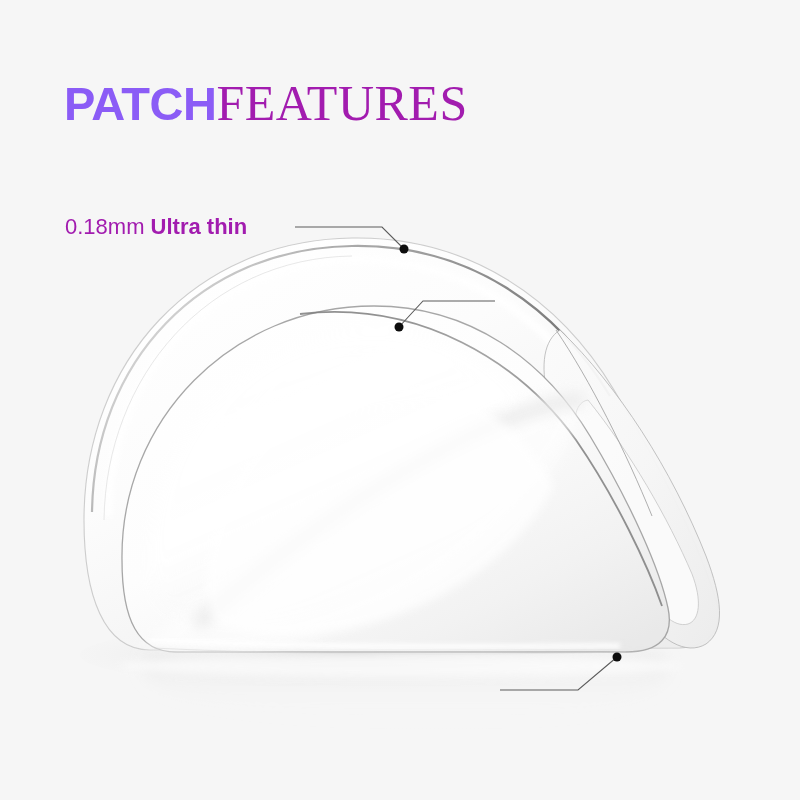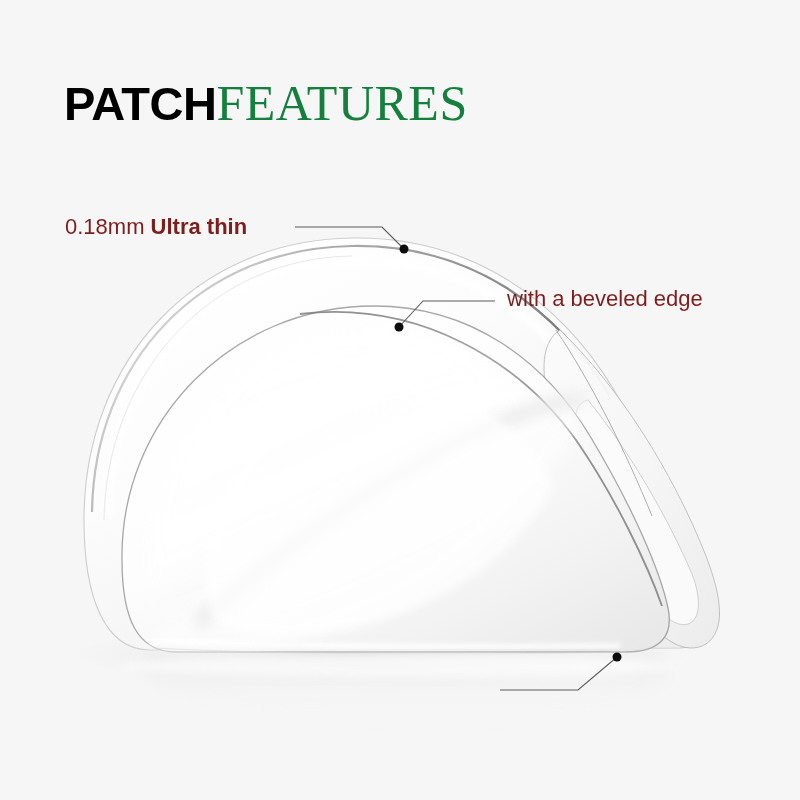--- a/index.html
+++ b/index.html
@@ -24,44 +24,44 @@
     left: 64px;
     top: 78px;
     white-space: nowrap;
     line-height: 1;
   }
   .title-bold {
     font-family: "Liberation Sans", sans-serif;
     font-weight: bold;
     font-size: 47px;
     letter-spacing: -0.5px;
-    color: #000000;
+    color: #8b5cf6;
   }
   .title-serif {
     font-family: "Liberation Serif", serif;
     font-weight: normal;
     font-size: 50px;
     letter-spacing: 0.5px;
-    color: #15803d;
+    color: #a21caf;
   }
 
   
   #art {
     position: absolute;
     left: 0;
     top: 0;
     width: 800px;
     height: 800px;
     pointer-events: none;
   }
 
   
   .callout {
     position: absolute;
-    color: #7f1d1d;
+    color: #a21caf;
     line-height: 1.24;
     white-space: nowrap;
   }
   .callout .reg { font-weight: normal; }
   .callout .bold { font-weight: bold; }
 
   #callout-thin {
     left: 65px;
     top: 213px;
     font-size: 22px;
@@ -302,17 +302,16 @@
       <path d="M 500 690 L 578 690 L 617 657" fill="none" stroke="#5b5b5b" stroke-width="1.1"></path>
       <circle cx="617" cy="657" r="4.5" fill="#0d0d0d"></circle>
     </g>
   </svg>
 
   <div class="callout" id="callout-thin">
     <span class="reg">0.18mm </span><span class="bold">Ultra thin</span>
   </div>
 
   <div class="callout" id="callout-adhesion">
-    <span class="reg line2">with a beveled edge</span>
   </div>
 
 
 </div>
 
 </body></html>

